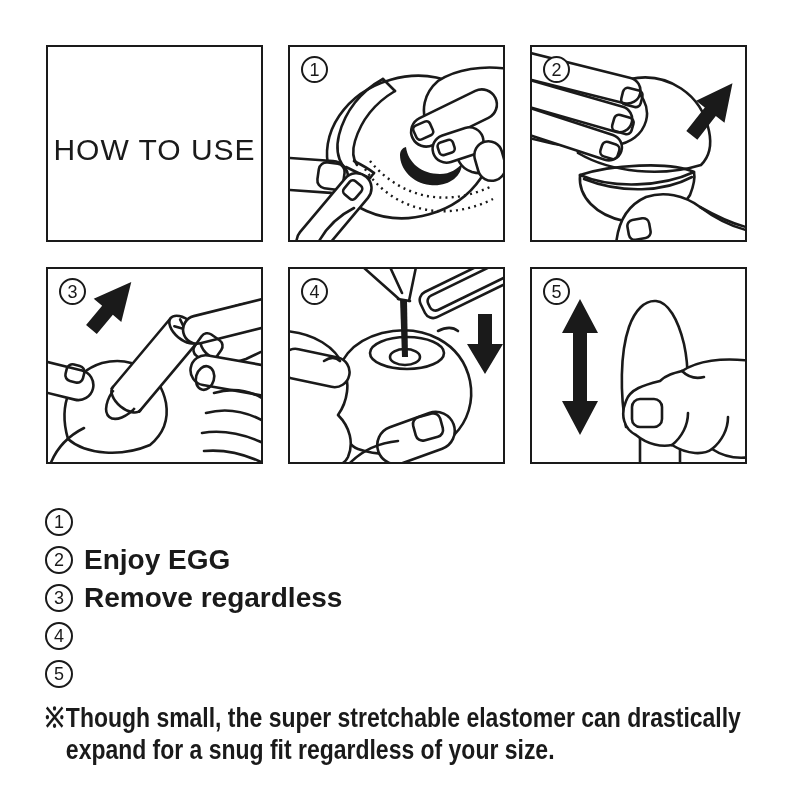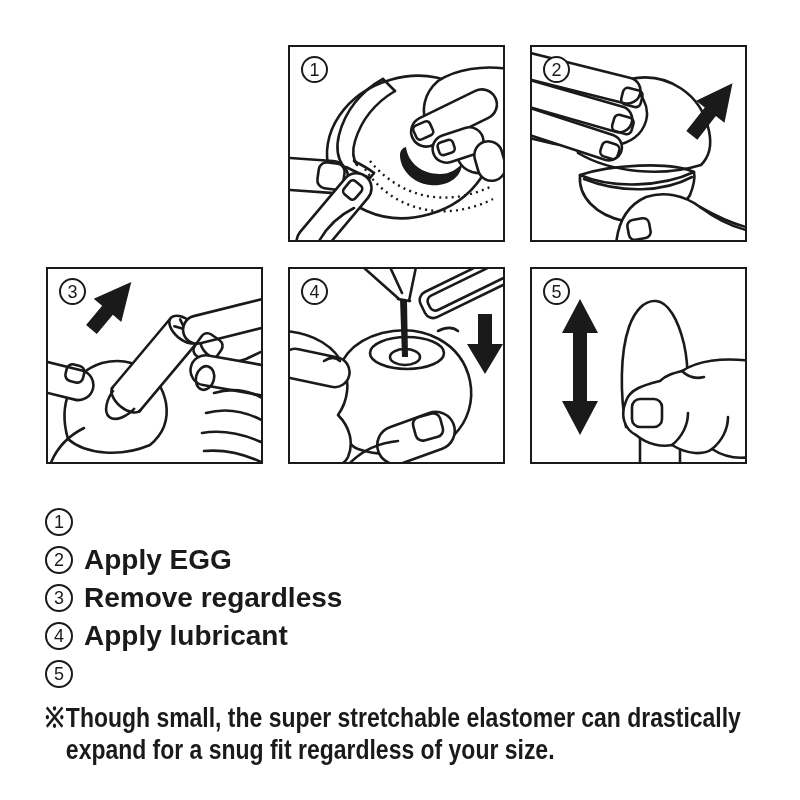--- a/index.html
+++ b/index.html
@@ -34,20 +34,23 @@
   .note-inner{display:flex;align-items:flex-start;transform:scaleX(0.82);transform-origin:0 0;width:122%;
               font-size:28px;font-weight:700;line-height:31.5px;}
   .note-marker{flex:none;margin-right:2px;}
   .note-lines{white-space:nowrap;}
 </style>
 </head>
 <body>
 
 <div class="page">
 
+  <section class="panel title-panel" style="left:46px;top:45px;">
+    <div class="sheet-title">HOW TO USE</div>
+  </section>
 
   <section class="panel" style="left:288px;top:45px;">
     <span class="badge">1</span>
     <svg class="art" width="213" height="193" viewBox="0 0 213 193">
 
       <ellipse class="f" cx="120" cy="100" rx="84" ry="70" transform="rotate(-16 120 100)"></ellipse>
 
       <path d="M93,32 C71,44 55,64 49,88 C46,100 47,110 53,119"></path>
       <path d="M105,44 C85,56 71,74 65,94 C62,104 63,112 67,118"></path>
       <path d="M93,32 C97,36 101,40 105,44"></path>
@@ -192,29 +195,28 @@
       <path d="M180,180 C190,172 196,160 196,148"></path>
     </svg>
   </section>
 
   <ul class="steps">
     <li class="step">
       <span class="step-circle">1</span>
     </li>
     <li class="step">
       <span class="step-circle">2</span>
-      <span>Apply EGG</span>
+      <span>Enjoy EGG</span>
     </li>
     <li class="step">
       <span class="step-circle">3</span>
       <span>Remove regardless</span>
     </li>
     <li class="step">
       <span class="step-circle">4</span>
-      <span>Apply lubricant</span>
     </li>
     <li class="step">
       <span class="step-circle">5</span>
     </li>
   </ul>
 
   <div class="note">
     <div class="note-inner">
       <span class="note-marker">※</span>
       <div class="note-lines">

